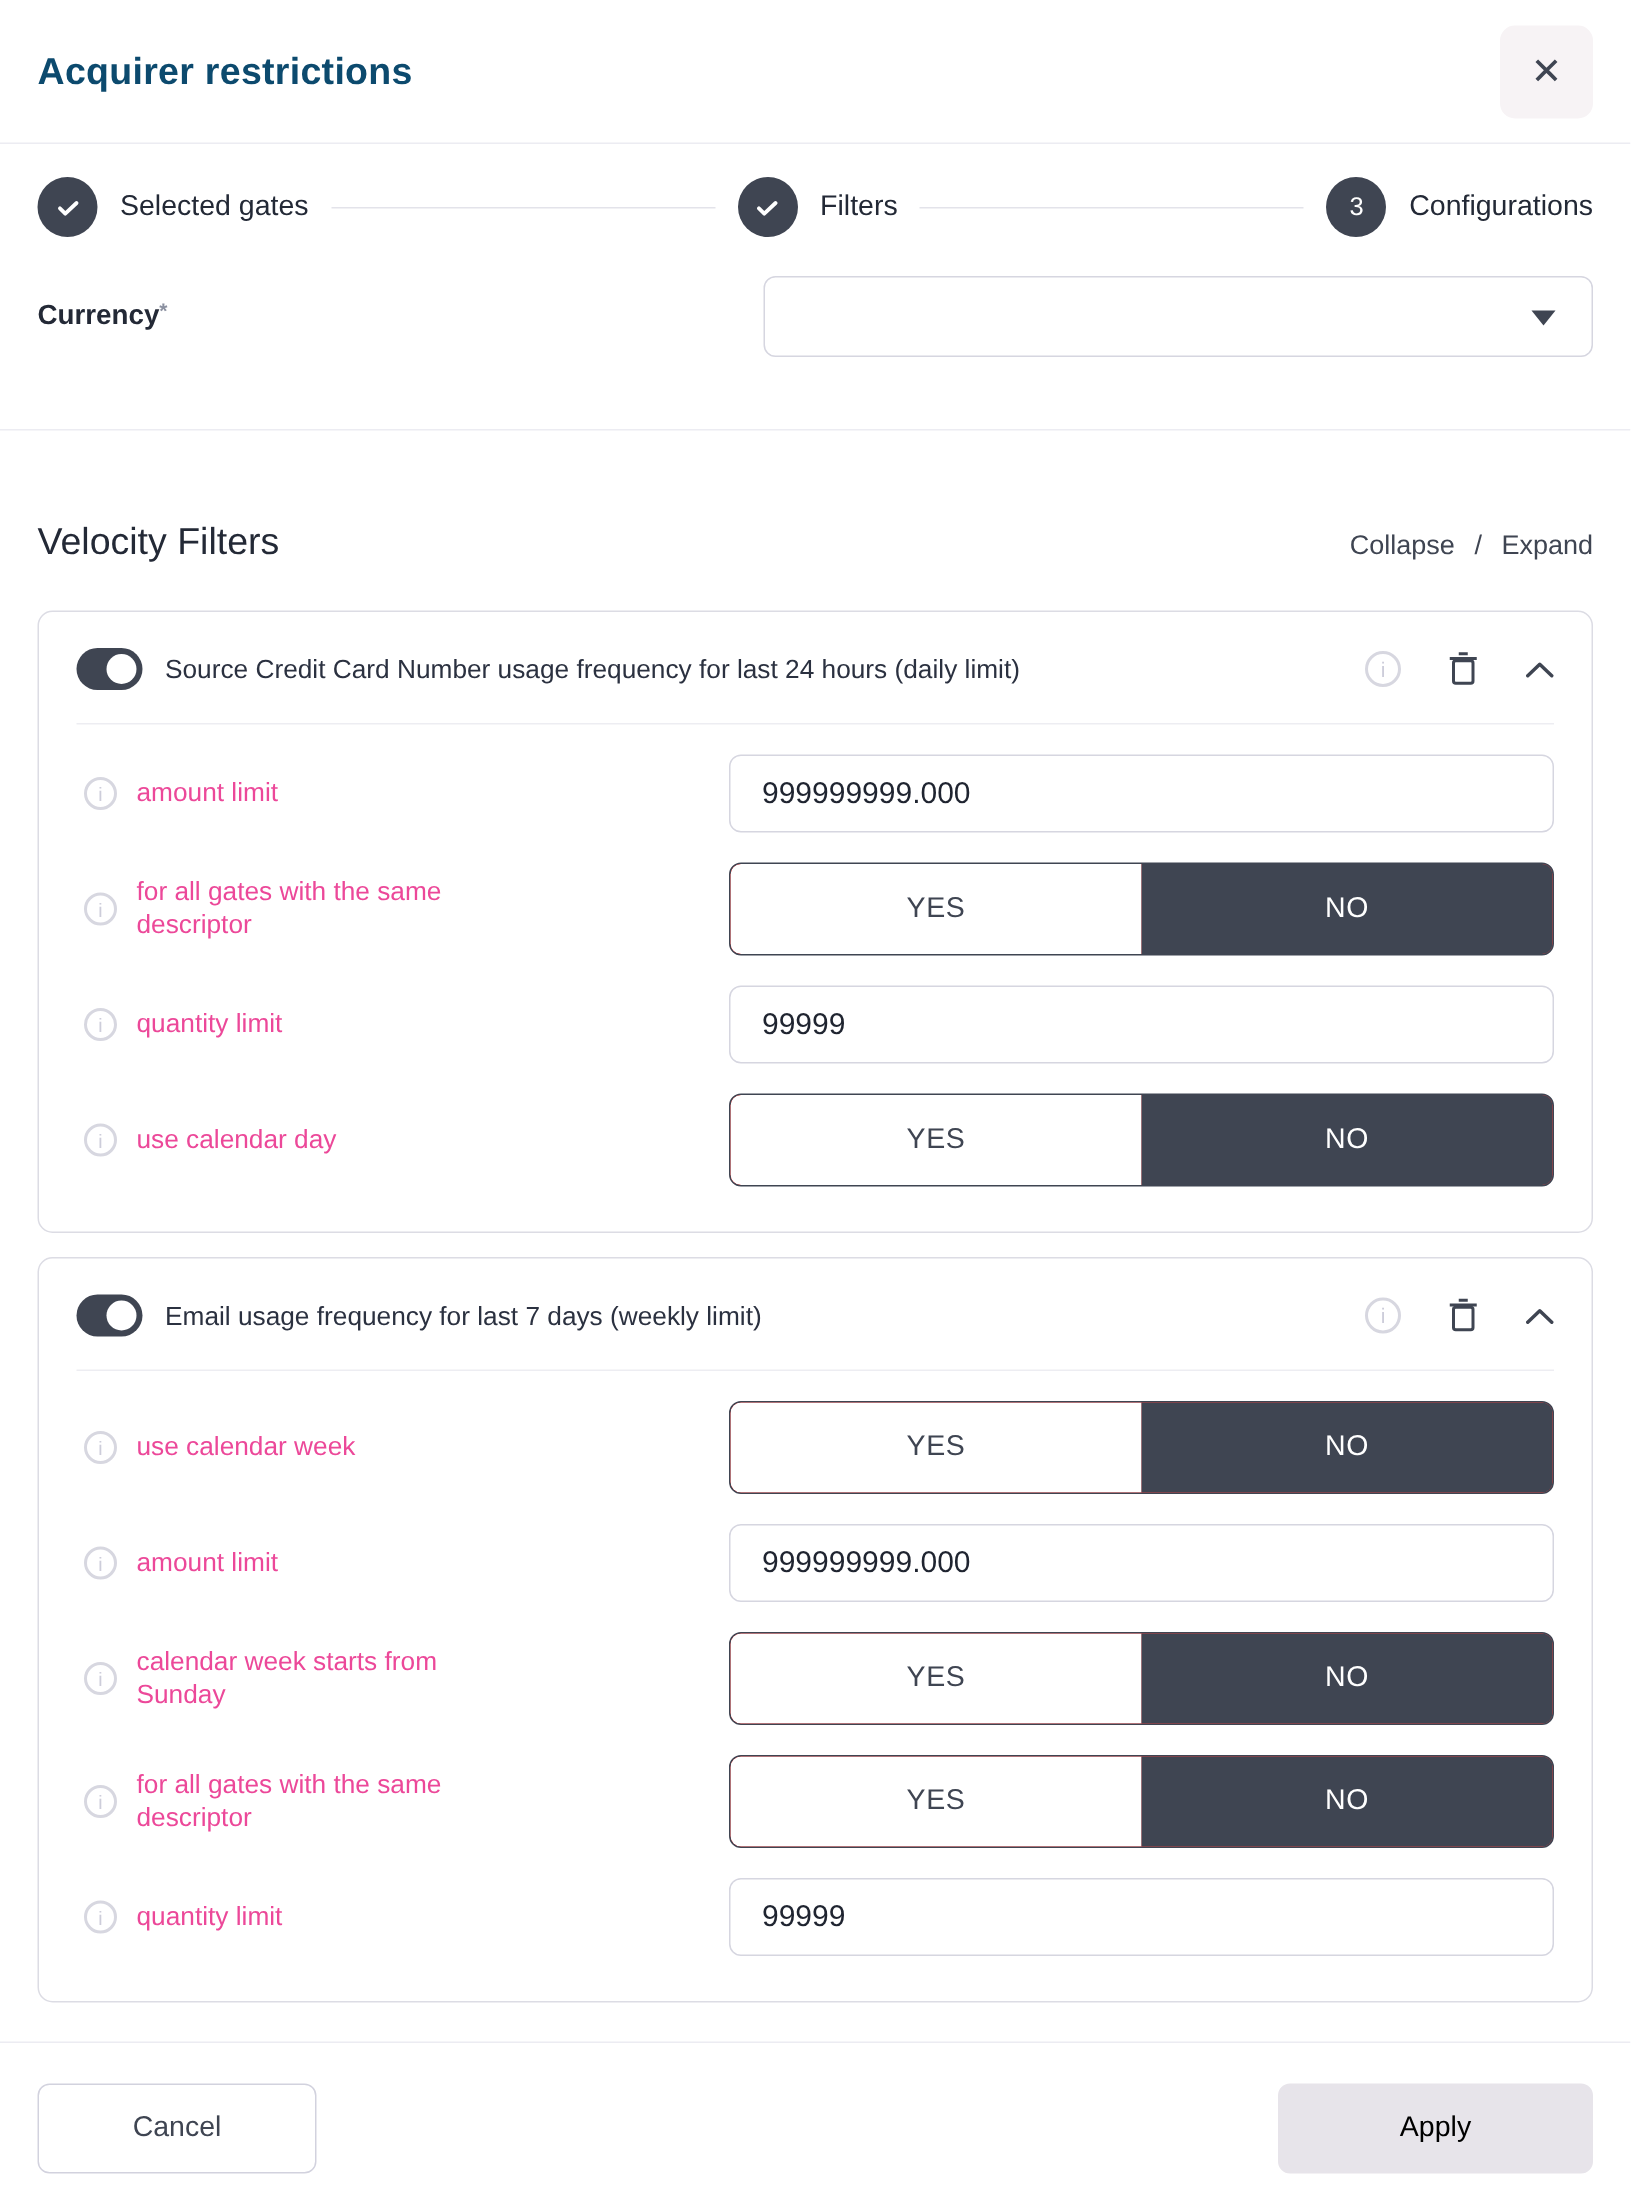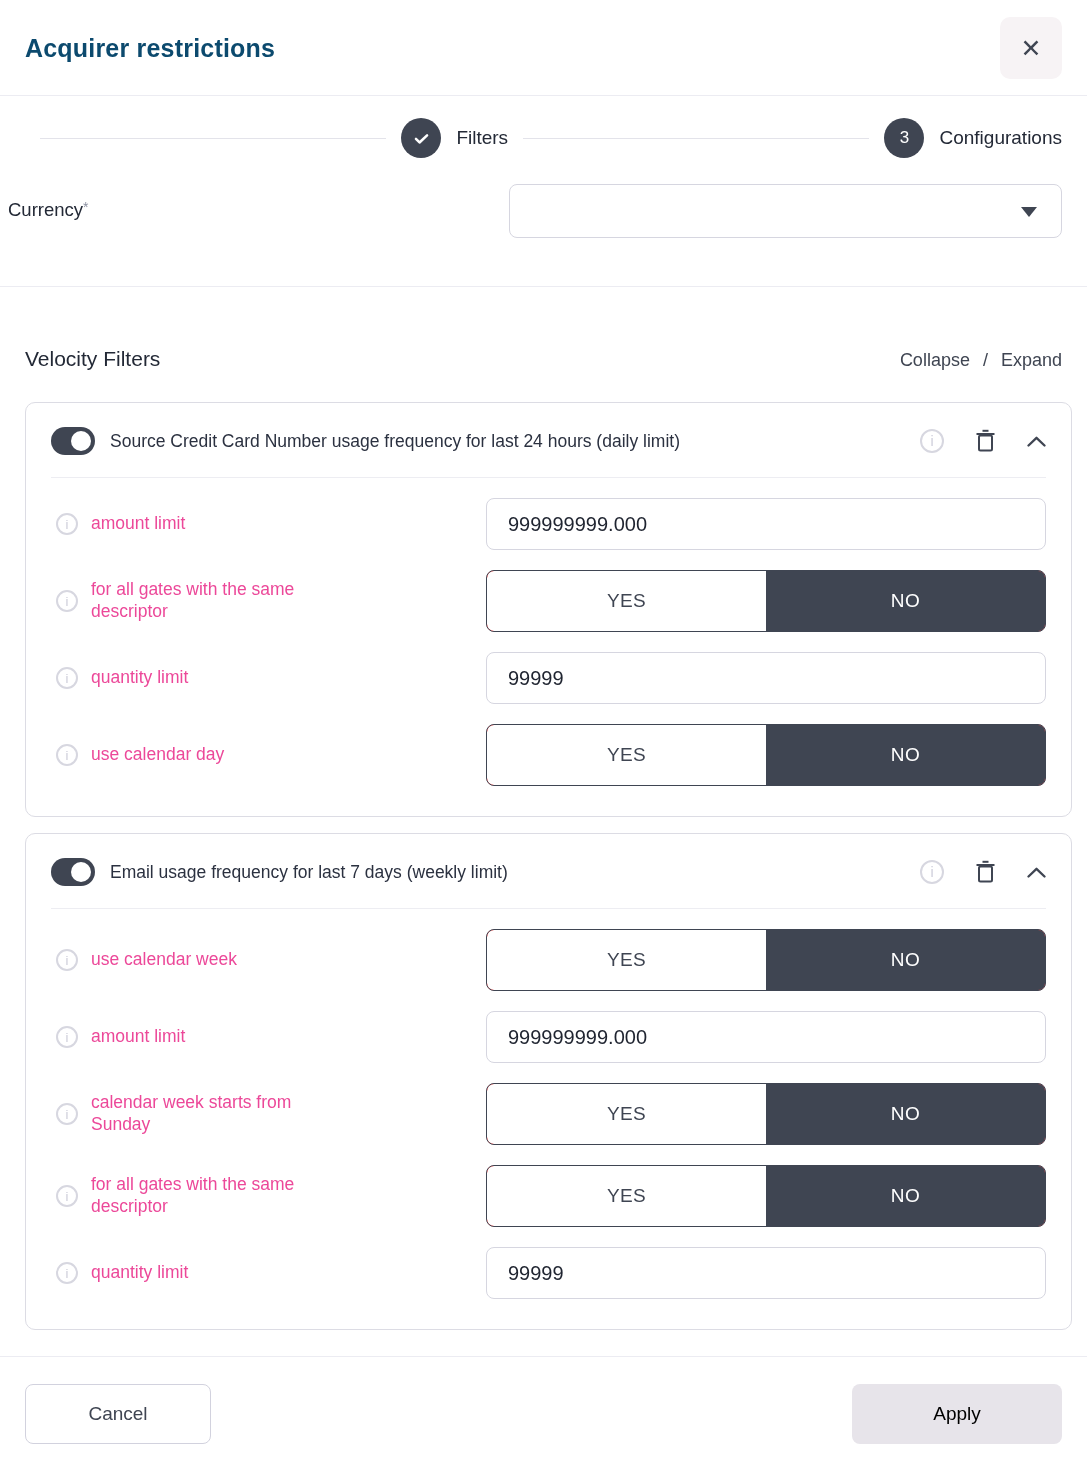--- a/index.html
+++ b/index.html
@@ -15,36 +15,36 @@
     font-size:25px; color:#3f4552; cursor:pointer; display:flex; align-items:center; justify-content:center; }
   .hr { border-top:1px solid #ececf2; }
   
   .stepper { display:flex; align-items:center; margin:22px 25px 0 25px; }
   .step { display:flex; align-items:center; gap:15px; flex:none; cursor:pointer; }
   .step-circle { width:40px; height:40px; border-radius:50%; background:#3f4552; color:#fff;
     display:flex; align-items:center; justify-content:center; font-size:17px; flex:none; }
   .step-label { font-size:19px; color:#232936; }
   .connector { flex:1; height:1px; background:#e3e3ea; margin:0 15px; }
   
-  .currency-row { display:flex; margin:26px 25px 0 8px; }
+  .currency-row { display:flex; margin:26px 25px 0 25px;font-weight:bold; }
   .currency-label { font-size:18.5px; color:#232936; padding-top:15px; }
   .req { color:#8b90a0; font-size:14px; vertical-align:top; }
   .select-box { margin-left:auto; width:553px; height:54px; border:1px solid #d6d6e0; border-radius:8px;
     position:relative; background:#fff; cursor:pointer; }
   .caret-down { position:absolute; right:24px; top:50%; margin-top:-4px; width:0; height:0;
     border-left:8px solid transparent; border-right:8px solid transparent; border-top:10px solid #3f4552; }
   .hr2 { border-top:1px solid #ececf2; margin-top:48px; }
   
   .vf-head { display:flex; align-items:baseline; margin:60px 25px 0 25px; }
-  .vf-head h2 { margin:0; font-size:21px; font-weight:400; color:#232936; }
+  .vf-head h2 { margin:0; font-size:25px; font-weight:400; color:#232936; }
   .vf-links { margin-left:auto; display:flex; gap:13px; font-size:18px; color:#3f4552; }
   .vf-links .lnk { cursor:pointer; }
   .vf-links .sep { color:#3f4552; }
   
-  .card { margin:31px 15px 0 25px; border:1px solid #dcdce4; border-radius:10px; padding:24px 25px 30px 25px; background:#fff; }
+  .card { margin:31px 25px 0 25px; border:1px solid #dcdce4; border-radius:10px; padding:24px 25px 30px 25px; background:#fff; }
   .card + .card { margin-top:16px; }
   .card-head { display:flex; align-items:center; }
   .toggle { width:44px; height:28px; border-radius:14px; background:#3f4552; position:relative; flex:none; cursor:pointer; }
   .knob { position:absolute; top:4px; right:4px; width:20px; height:20px; border-radius:50%; background:#fff; }
   .card-title { margin-left:15px; font-size:17.5px; color:#2b3140; }
   .head-icons { margin-left:auto; display:flex; align-items:center; gap:31px; }
   .info-icon { width:24px; height:24px; border:2px solid #d7d7e0; border-radius:50%; color:#cdcdda;
     font-size:14px; display:flex; align-items:center; justify-content:center; flex:none; cursor:pointer; }
   .icon-btn { background:none; border:none; padding:0; cursor:pointer; display:flex; align-items:center; }
   .card-divider { border-top:1px solid #ededf2; margin-top:22px; }
@@ -72,20 +72,28 @@
 
 <div class="header">
   <h1>Acquirer restrictions</h1>
   <button class="close-btn">
     <span>✕</span>
   </button>
 </div>
 <div class="hr"></div>
 
 <div class="stepper">
+  <div class="step">
+    <span class="step-circle">
+      <svg width="19" height="19" viewBox="0 0 24 24">
+          <path d="M5 12.5l4.5 4.5L19 8" stroke="#fff" stroke-width="3.2" fill="none" stroke-linecap="round" stroke-linejoin="round"></path>
+        </svg>
+    </span>
+    <span class="step-label">Selected gates</span>
+  </div>
   <div class="connector"></div>
   <div class="step">
     <span class="step-circle">
       <svg width="19" height="19" viewBox="0 0 24 24">
           <path d="M5 12.5l4.5 4.5L19 8" stroke="#fff" stroke-width="3.2" fill="none" stroke-linecap="round" stroke-linejoin="round"></path>
         </svg>
     </span>
     <span class="step-label">Filters</span>
   </div>
   <div class="connector"></div>

